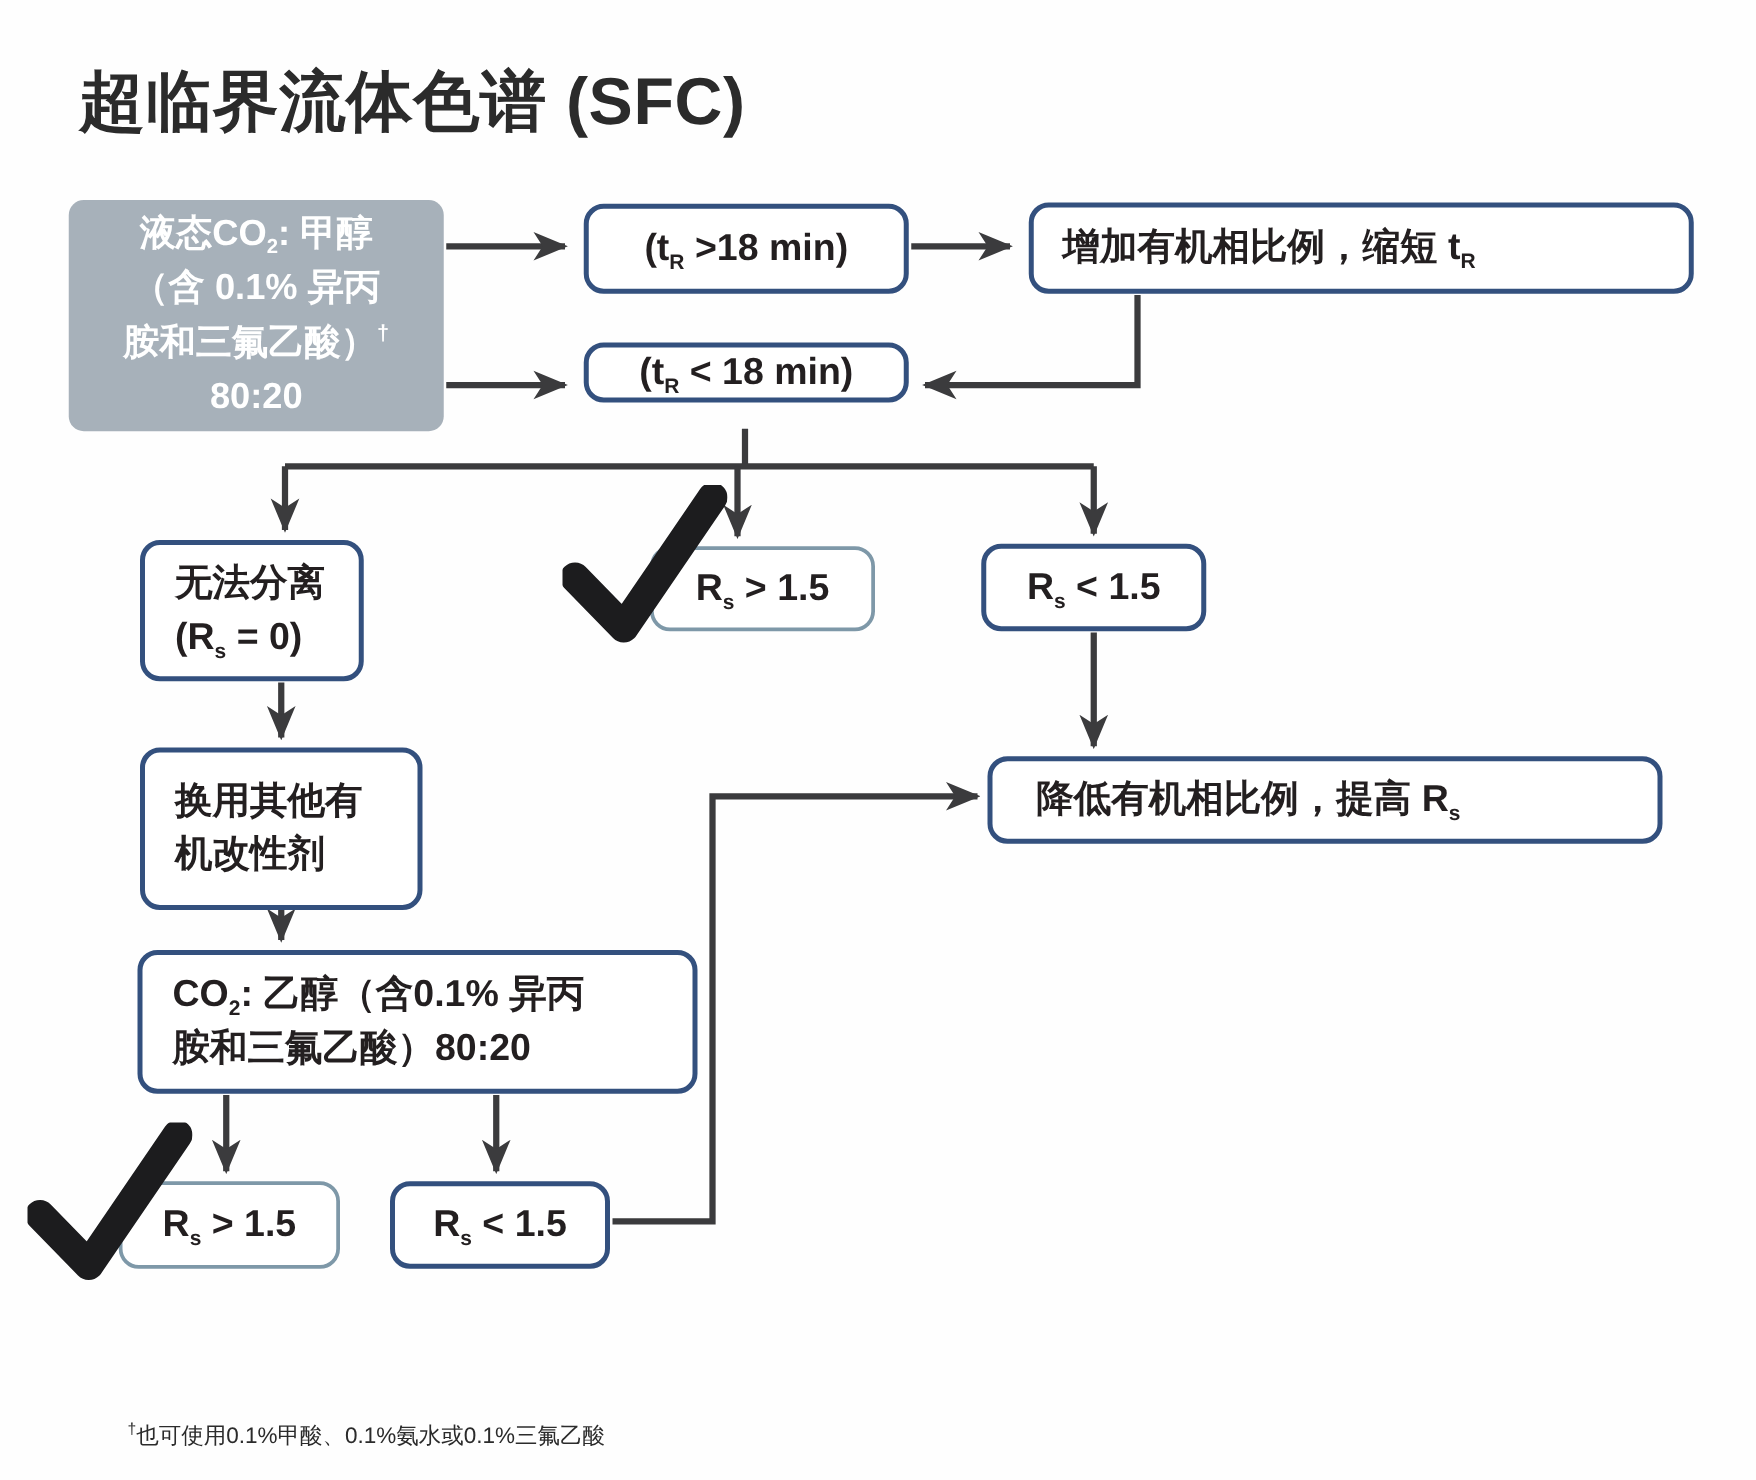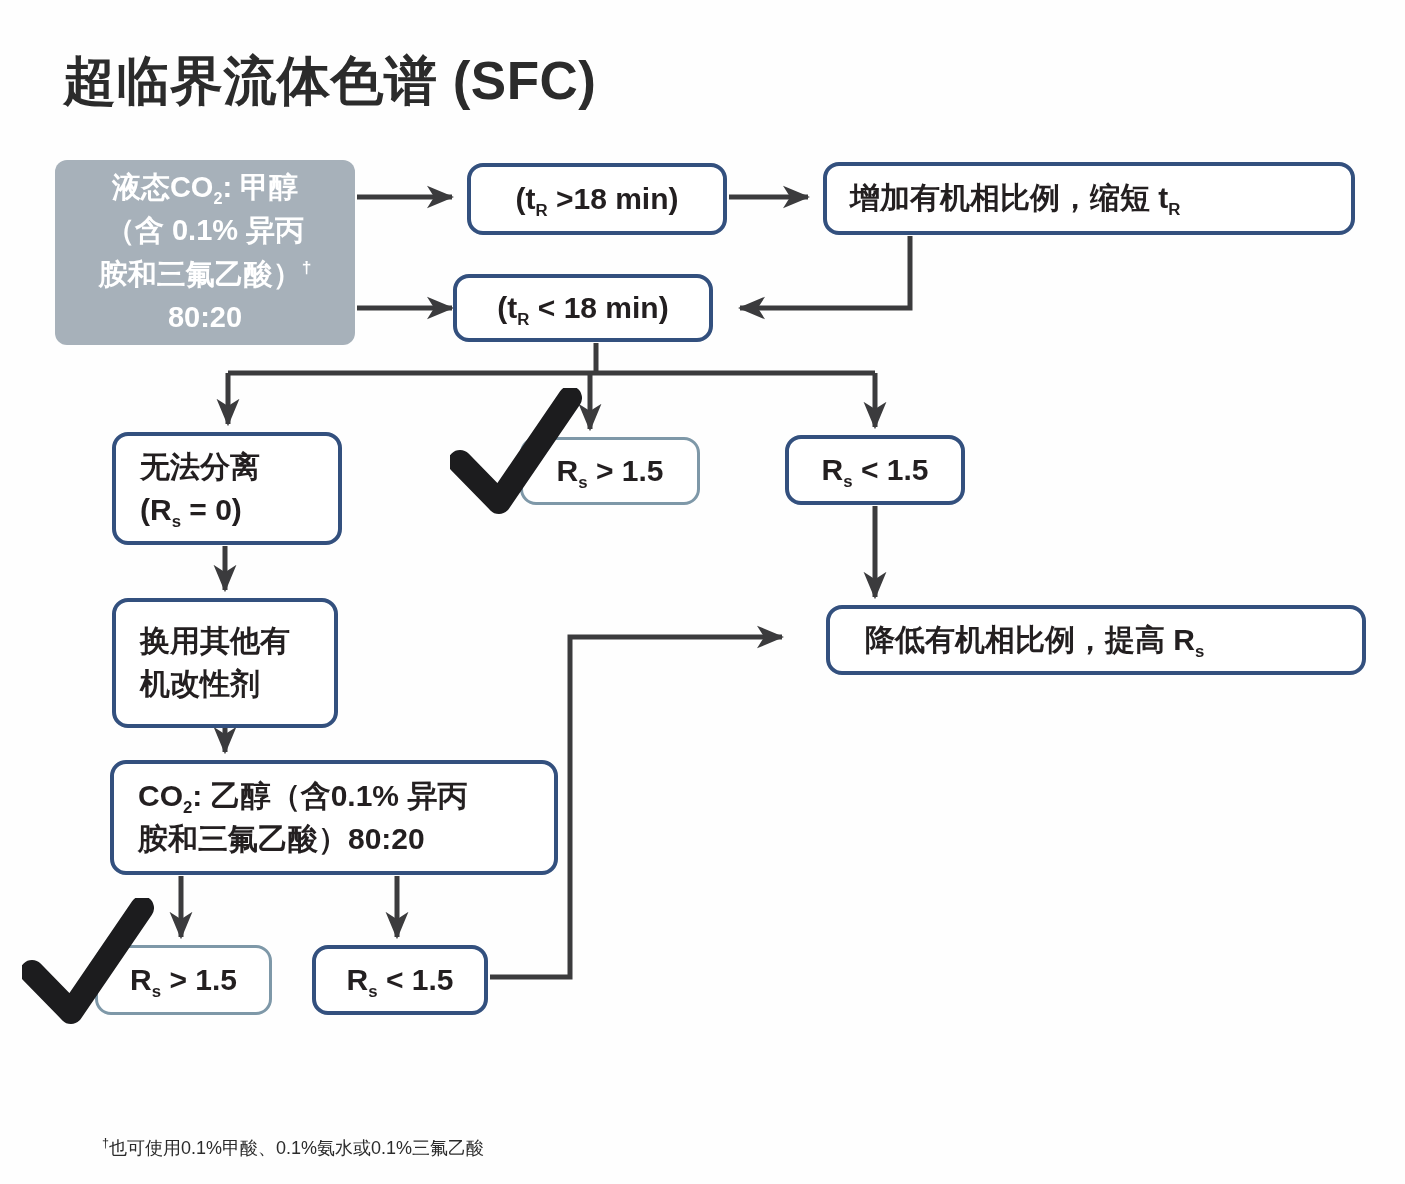--- a/index.html
+++ b/index.html
@@ -84,25 +84,25 @@
   </div>
 
   <div class="node center" style="left:467px; top:163px; width:260px; height:72px;">
     <span class="ln"><span>(t</span><sub>R</sub><span> &gt;18 min)</span></span>
   </div>
 
   <div class="node left" style="left:823px; top:162px; width:532px; height:73px;padding-left:23px;">
     <span class="ln"><span>增加有机相比例，缩短 t</span><sub>R</sub></span>
   </div>
 
-  <div class="node center" style="left:453px; top:274px; width:260px; height:68px;">
+  <div class="node center" style="left:467px; top:274px; width:260px; height:48px;">
     <span class="ln"><span>(t</span><sub>R</sub><span> &lt; 18 min)</span></span>
   </div>
 
-  <div class="node left" style="left:112px; top:432px; width:230px; height:113px;">
+  <div class="node left" style="left:112px; top:432px; width:179px; height:113px;">
     <span class="ln">无法分离</span>
     <span class="ln"><span>(R</span><sub>s</sub><span> = 0)</span></span>
   </div>
 
   <div class="node light center" style="left:520px; top:437px; width:180px; height:68px;">
     <span class="ln"><span>R</span><sub>s</sub><span> &gt; 1.5</span></span>
   </div>
 
   <div class="node center" style="left:785px; top:435px; width:180px; height:70px;">
     <span class="ln"><span>R</span><sub>s</sub><span> &lt; 1.5</span></span>
@@ -119,21 +119,21 @@
   </div>
 
   <div class="node light center" style="left:95px; top:945px; width:177px; height:70px;">
     <span class="ln"><span>R</span><sub>s</sub><span> &gt; 1.5</span></span>
   </div>
 
   <div class="node center" style="left:312px; top:945px; width:176px; height:70px;">
     <span class="ln"><span>R</span><sub>s</sub><span> &lt; 1.5</span></span>
   </div>
 
-  <div class="node left" style="left:826px; top:605px; width:540px; height:70px;padding-left:35px;">
+  <div class="node left" style="left:790px; top:605px; width:540px; height:70px;padding-left:35px;">
     <span class="ln"><span>降低有机相比例，提高 R</span><sub>s</sub></span>
   </div>
 
   <svg class="check" style="left:450px; top:388px;" viewBox="0 0 132 136">
     <path d="M10,74 L49,114 L120,10" fill="none" stroke="var(--check,#1c1c1e)" stroke-width="24" stroke-linecap="round" stroke-linejoin="round"></path>
   </svg>
   <svg class="check" style="left:22px; top:898px;" viewBox="0 0 132 136">
     <path d="M10,74 L49,114 L120,10" fill="none" stroke="var(--check,#1c1c1e)" stroke-width="24" stroke-linecap="round" stroke-linejoin="round"></path>
   </svg>
 

